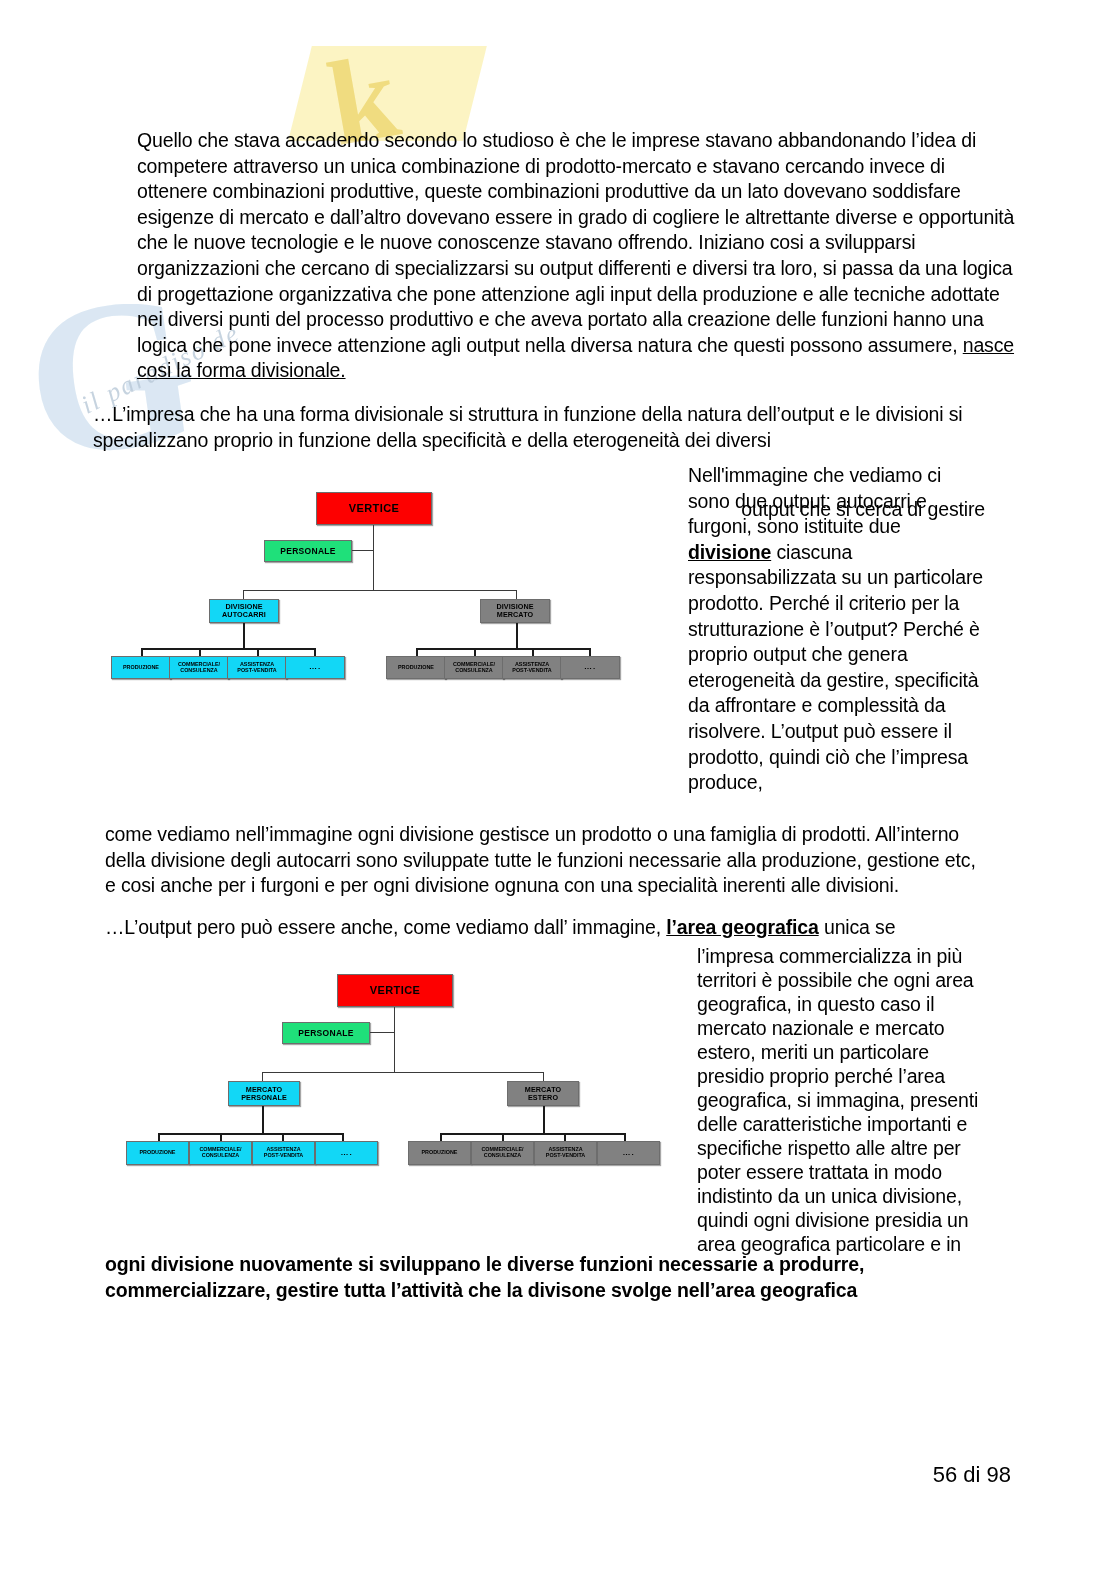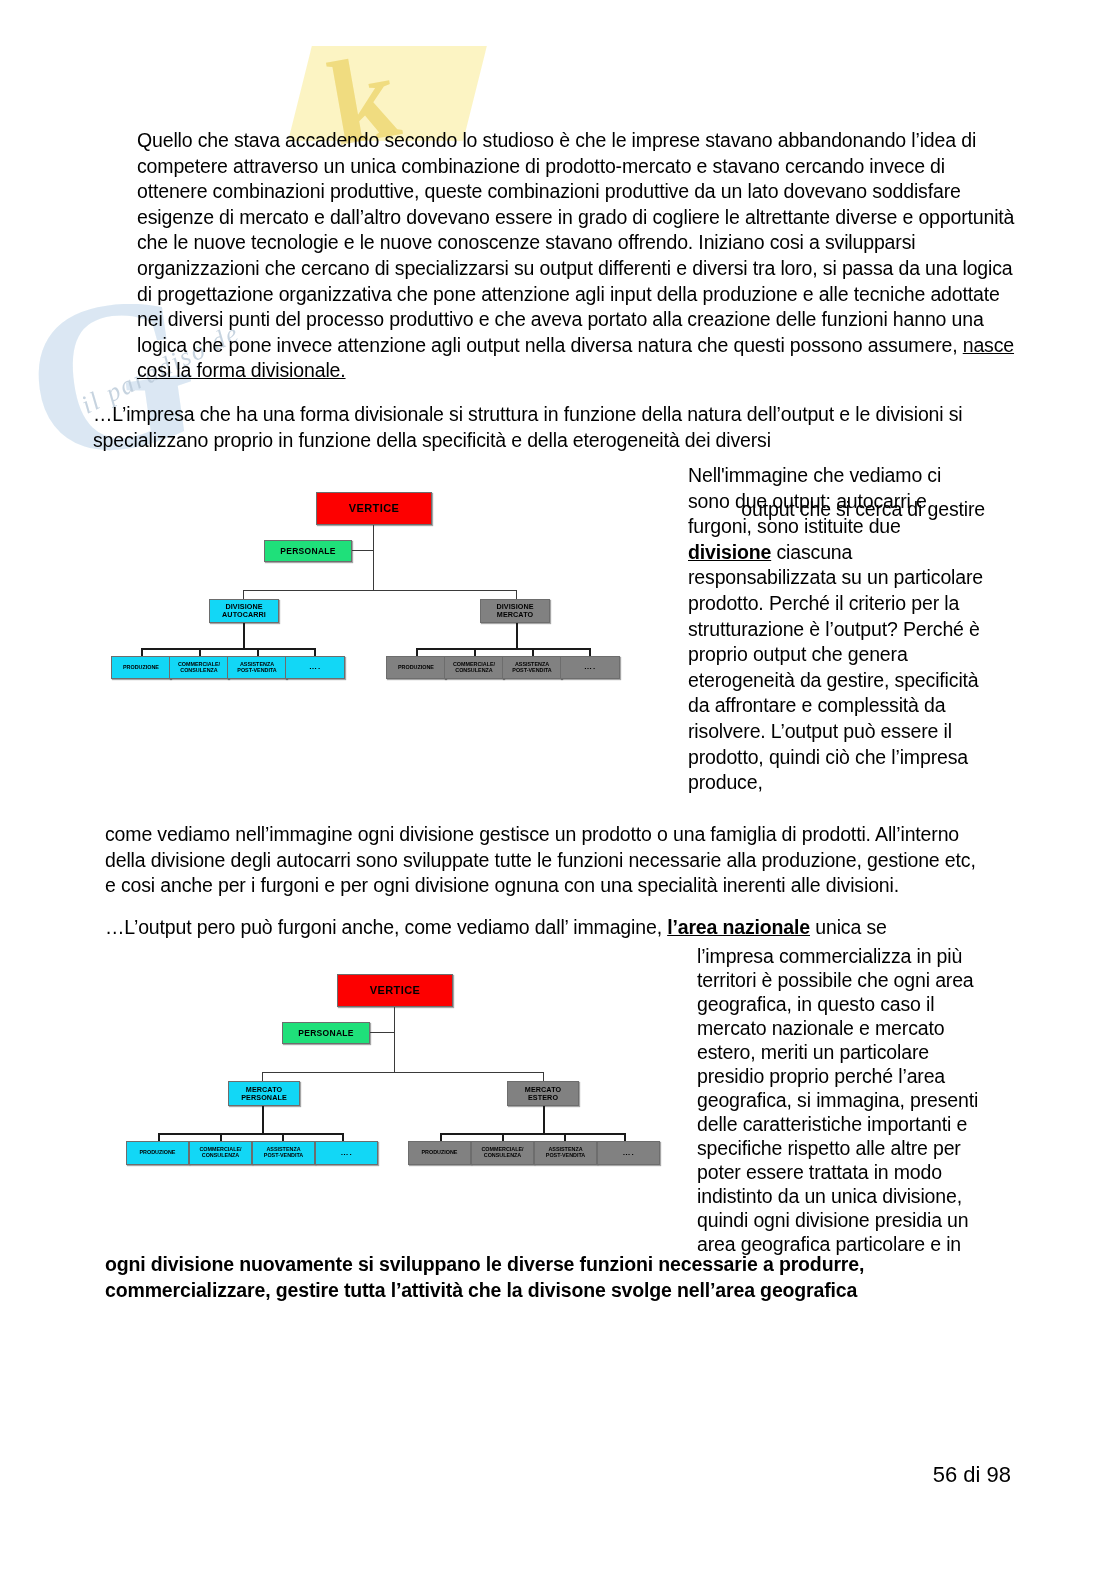--- a/index.html
+++ b/index.html
@@ -163,21 +163,21 @@
       <span>ASSISTENZA</span>
       <span>POST-VENDITA</span>
     </div>
     <div class="node n-gray n-dots" style="left:455px;top:176px;width:60px;height:23px;">
       <span>….</span>
     </div>
   </div>
 
   <div class="txt p-mid">come vediamo nell’immagine ogni divisione gestisce un prodotto o una famiglia di prodotti. All’interno della divisione degli autocarri sono sviluppate tutte le funzioni necessarie alla produzione, gestione etc, e cosi anche per i furgoni e per ogni divisione ognuna con una specialità inerenti alle divisioni.</div>
 
-  <div class="txt p-geo"><span>…L’output pero può furgoni anche, come vediamo dall’ immagine, </span><span class="bu">l’area nazionale</span><span> unica se</span></div>
+  <div class="txt p-geo"><span>…L’output pero può essere anche, come vediamo dall’ immagine, </span><span class="bu">l’area geografica</span><span> unica se</span></div>
 
   <div class="col-right2">l’impresa commercializza in più territori è possibile che ogni area geografica, in questo caso il mercato nazionale e mercato estero, meriti un particolare presidio proprio perché l’area geografica, si immagina, presenti delle caratteristiche importanti e specifiche rispetto alle altre per poter essere trattata in modo indistinto da un unica divisione, quindi ogni divisione presidia un area geografica particolare e in</div>
 
   <div class="chart" style="left:110px;top:962px;width:580px;height:200px;">
 
     <div class="node n-vertice" style="left:227px;top:12px;width:116px;height:33px;">VERTICE</div>
 
     <div class="node n-personale" style="left:172px;top:60px;width:88px;height:22px;">PERSONALE</div>
 
     <div class="line v" style="left:284px;top:45px;width:1.4px;height:66px;"></div>

